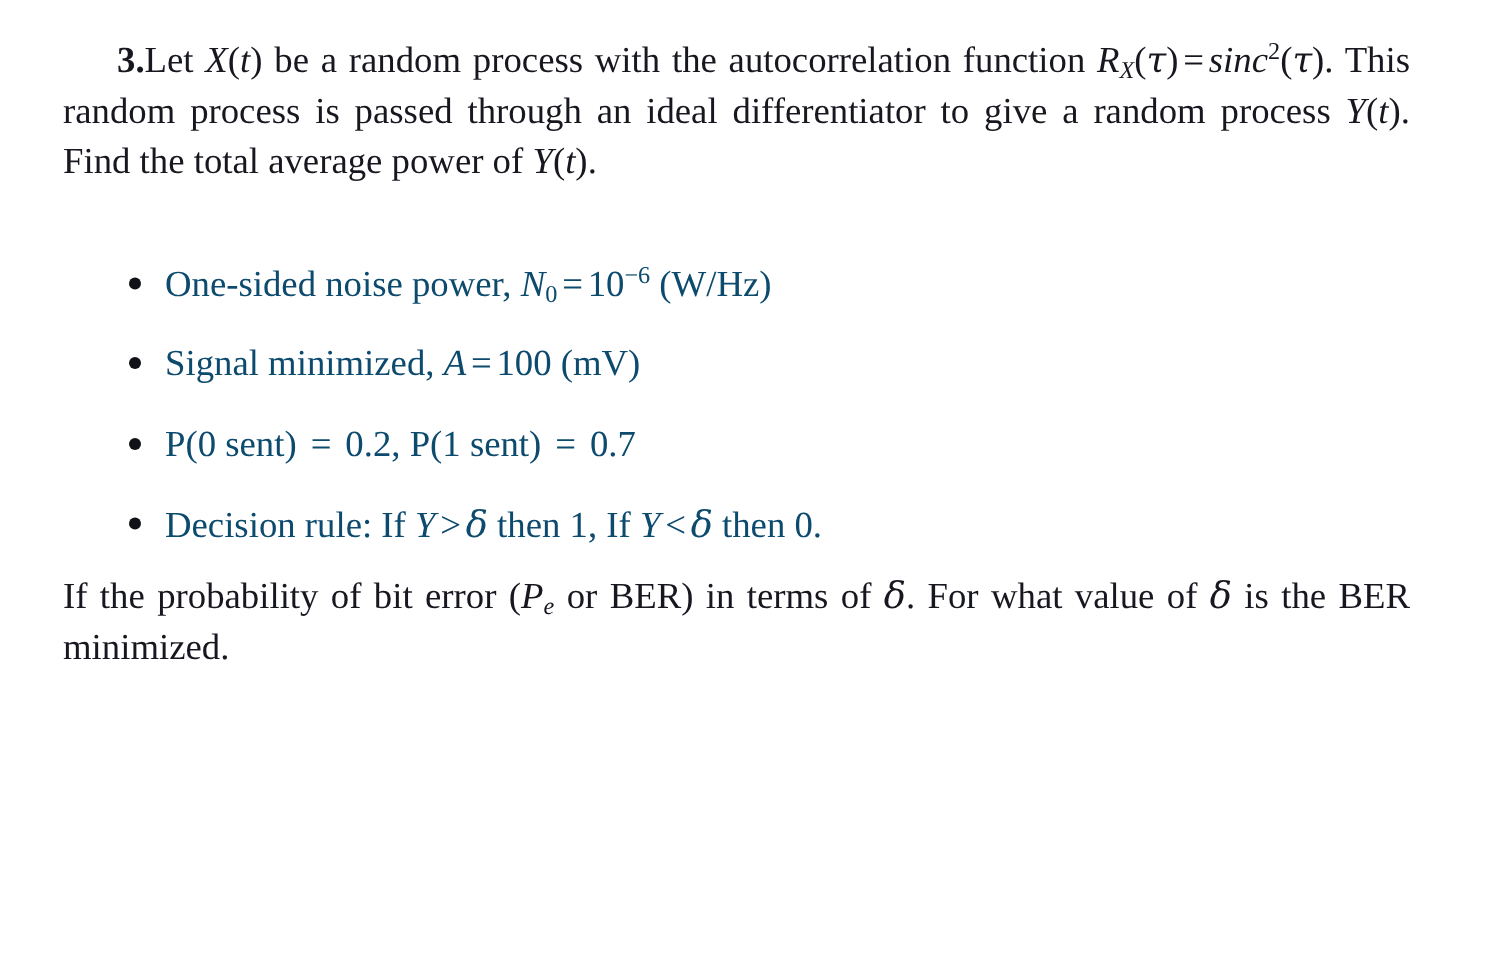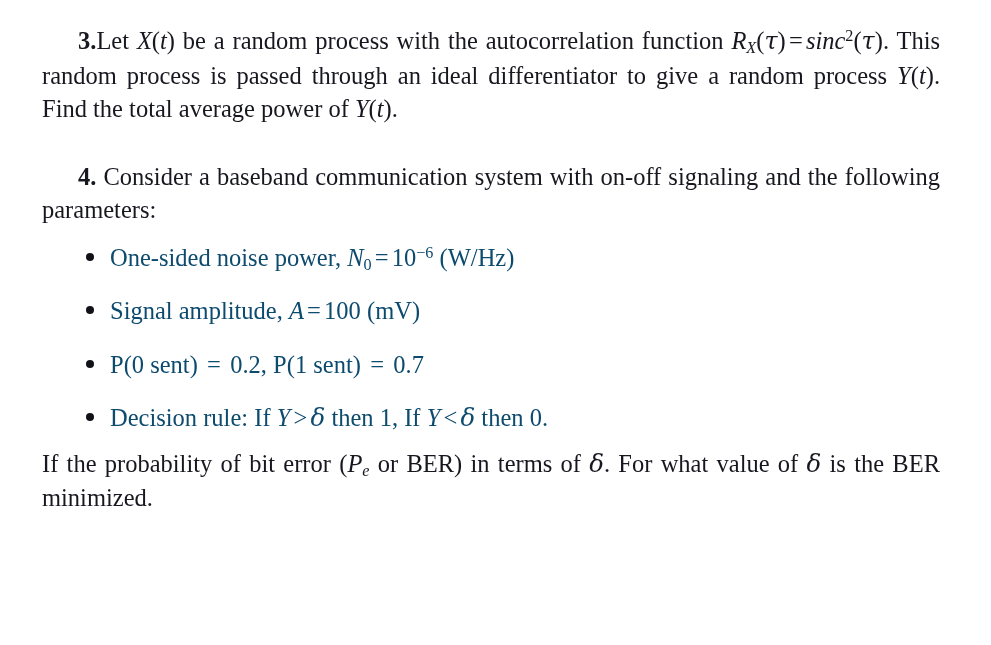--- a/index.html
+++ b/index.html
@@ -113,34 +113,32 @@
 </head>
 <body>
 
 <div class="page">
   <div class="body-col">
 
     <p class="para indent"><span class="qnum">3.</span><span>Let </span><span class="mi">X</span><span>(</span><span class="mi">t</span><span>)</span><span> be a random process with the autocorrelation function </span><span class="mi">R</span><sub class="msub">X</sub><span>(</span><span class="tau">τ</span><span>)</span><span class="op">=</span><span class="mi">sinc</span><sup class="msup">2</sup><span>(</span><span class="tau">τ</span><span>)</span><span>. This random process is passed through an ideal differentiator to give a random process </span><span class="mi">Y</span><span>(</span><span class="mi">t</span><span>)</span><span>. Find the total average power of </span><span class="mi">Y</span><span>(</span><span class="mi">t</span><span>)</span><span>.</span></p>
 
     <div class="gap-after-3"></div>
 
-    <p class="para indent"><span class="qnum">4.</span>
-      <span>Consider a baseband communication system with on-off signaling and the following parameters:</span></p>
 
     <div class="gap-before-list"></div>
 
     <ul class="bullets">
 
       <li>
         <span class="bullet-dot"></span><span>One-sided noise power, </span><span class="mi">N</span><sub class="msub-up">0</sub><span class="op">=</span><span>10</span><sup class="msup">−6</sup>
         <span>(W/Hz)</span>
       </li>
 
       <li>
-        <span class="bullet-dot"></span><span>Signal amplitude, </span><span class="mi">A</span><span class="op">=</span><span>100</span>
+        <span class="bullet-dot"></span><span>Signal minimized, </span><span class="mi">A</span><span class="op">=</span><span>100</span>
         <span>(mV)</span>
       </li>
 
 
       <li>
         <span class="bullet-dot"></span><span>P(0 sent) </span><span class="op">=</span><span> 0.2, P(1 sent) </span><span class="op">=</span><span> 0.7</span>
       </li>
 
       <li>
         <span class="bullet-dot"></span><span>Decision rule: If </span><span class="mi">Y</span><span class="op">&gt;</span><span class="delta">δ</span><span> then 1, If </span><span class="mi">Y</span><span class="op">&lt;</span><span class="delta">δ</span><span> then 0.</span>

